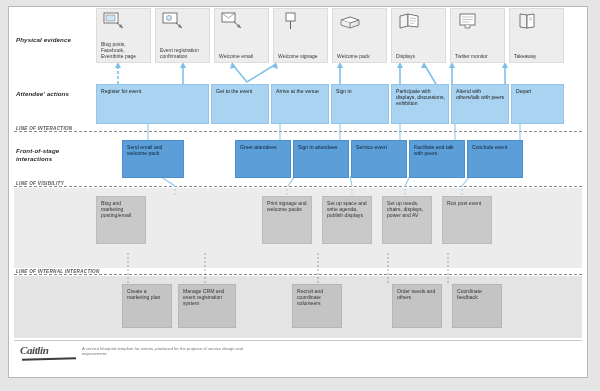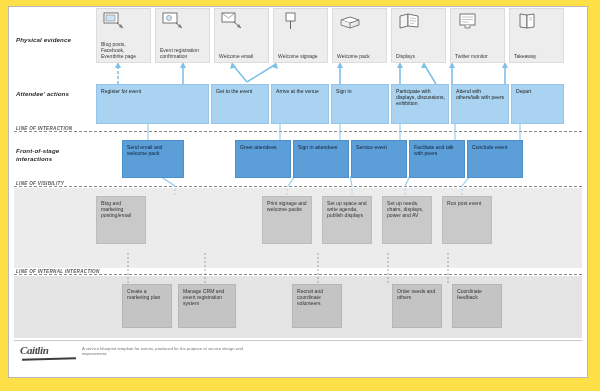--- a/index.html
+++ b/index.html
@@ -3,21 +3,21 @@
 <meta charset="utf-8">
 <style>
   html,body{margin:0;padding:0;}
   body{
     width:600px;height:391px;overflow:hidden;
     background:#ffffff;
     font-family:"Liberation Sans", sans-serif;
   }
   #blueprint{
     position:relative;width:600px;height:391px;
-    background:#fde047;
+    background:#e5e5e5;
   }
   .frame{
     position:absolute;left:8px;top:6px;width:580px;height:372px;
     border:1px solid #b9b9b9;background:#ffffff;
     box-sizing:border-box;
   }
   
   .rowlabel{
     position:absolute;left:16px;width:70px;
     font-size:6.2px;line-height:8px;color:#2b2b2b;

